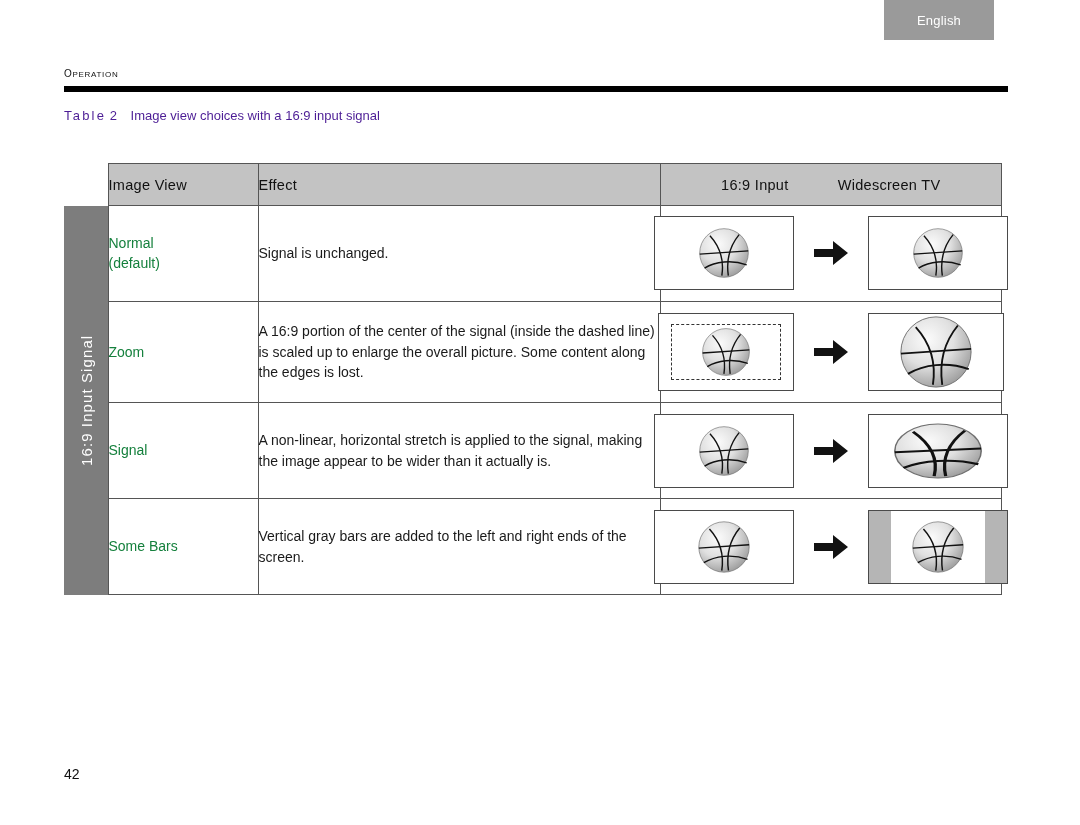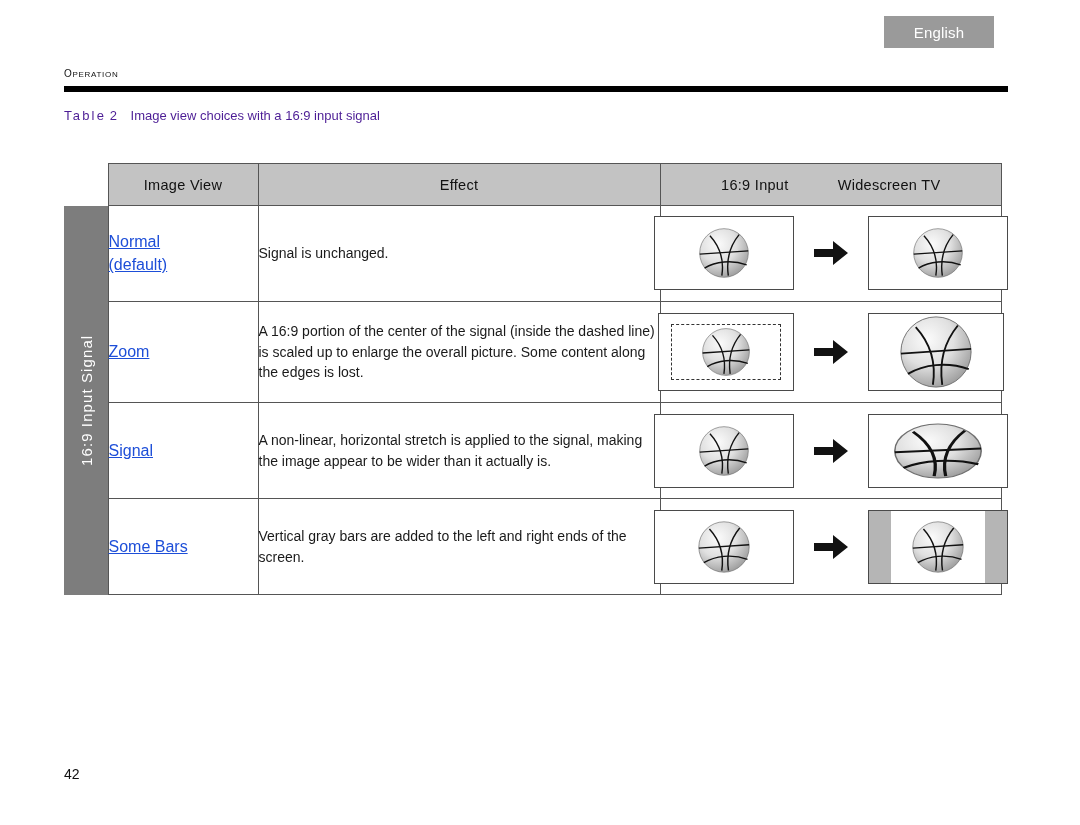--- a/index.html
+++ b/index.html
@@ -15,29 +15,28 @@
     position: relative;
     overflow: hidden;
   }
 
   
   .lang-tab {
     position: absolute;
     top: 0;
     left: 884px;
     width: 110px;
-    height: 32px;
+    height: 40px;
     background: #9a9a9a;
     color: #ffffff;
-    font-size: 15px;
+    font-size: 13px;
     display: flex;
     align-items: center;
     justify-content: center;
     letter-spacing: 0.2px;
-    margin-top: 16px;
   }
 
   
   .section-head {
     position: absolute;
     top: 64px;
     left: 64px;
     font-size: 11.5px;
     letter-spacing: 0.7px;
     font-variant: small-caps;
@@ -99,21 +98,21 @@
   .hdr-spacer {
     width: 44px;
     background: #ffffff;
     border: none;
   }
   .hdr {
     background: #c3c3c3;
     height: 41px;
     font-size: 14.5px;
     color: #111;
-    text-align: center;
+    text-align: left;
     border-right: 1.4px solid #555;
     border-bottom: 1.4px solid #555;
     border-top: 1.4px solid #555;
     letter-spacing: 0.3px;
   }
   .hdr.first { border-left: 1.4px solid #555; }
   .hdr.last  { border-right: 1.4px solid #555; }
   .hdr-split {
     display: flex;
     align-items: center;
@@ -142,25 +141,24 @@
     writing-mode: vertical-rl;
     transform: rotate(180deg);
     white-space: nowrap;
   }
 
   
   .c-view {
     width: 150px;
     border: 1.4px solid #555;
     border-top: none;
-    font-size: 16px;
+    font-size: 14px;
     padding-left: 26px;
     line-height: 1.45;
-    color: #1d4ed8;
-    text-decoration: underline;
+    color: #15803d;
   }
   .c-effect {
     width: 402px;
     border: 1.4px solid #555;
     border-top: none;
     border-left: none;
     font-size: 14px;
     padding: 0 14px 0 20px;
     line-height: 1.46;
     color: #1a1a1a;

